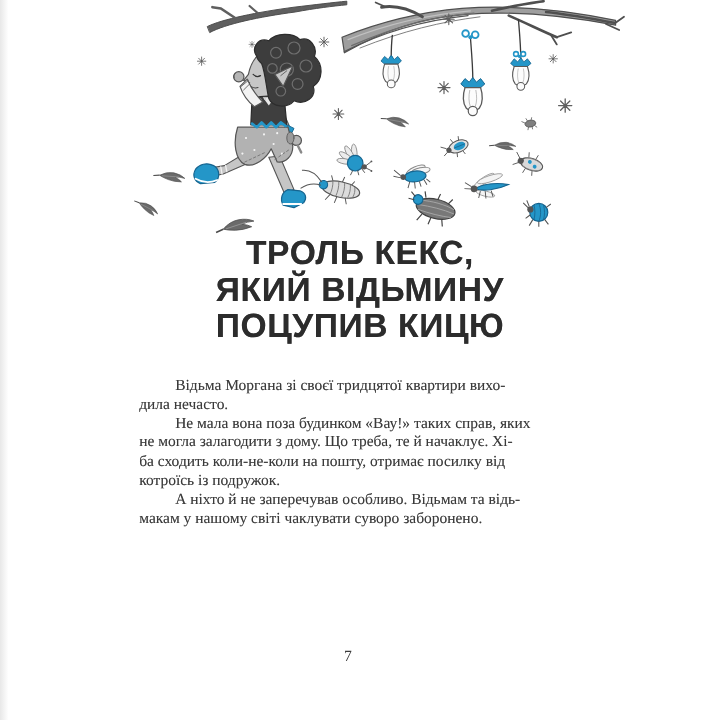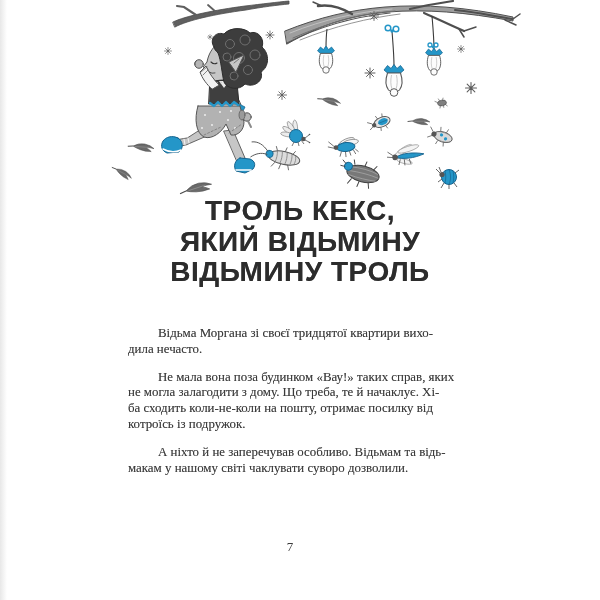--- a/index.html
+++ b/index.html
@@ -17,21 +17,21 @@
     position:absolute; top:196px; left:0; width:600px; text-align:center;
     font-family:"Liberation Sans", sans-serif; font-weight:bold;
     font-size:28px; line-height:30.5px; color:#2c2c2c; letter-spacing:.5px;
     text-shadow:0 0 .4px rgba(0,0,0,.55);
   }
   .body-text {
     position:absolute; top:314px; left:116px; width:368px;
     font-size:12.9px; line-height:15.8px; color:#3b3b3b;
     text-shadow:0 0 .3px rgba(0,0,0,.35);
   }
-  .body-text p { margin:12px; white-space:pre-line; text-indent:30px; }
+  .body-text p { margin:0; white-space:pre-line; text-indent:30px; }
   .page-number {
     position:absolute; top:539px; left:0; width:580px; text-align:center;
     font-size:13px; color:#3b3b3b;
   }
 </style>
 </head>
 <body>
 
 <div class="page">
 
@@ -254,29 +254,29 @@
 
     <g transform="translate(442,103) rotate(-10)">
       <ellipse rx="4.5" ry="2.8" fill="#808080" stroke="#555" stroke-width="0.7"></ellipse>
       <path d="M-2,2.5 L-3,5 M1,2.5 L1,5 M3,2 L5,4 M-2,-2.5 L-3,-5 M1,-2.5 L2,-5 M-4,-1 L-7,-3" fill="none" stroke="#555" stroke-width="0.6"></path>
     </g>
   </svg>
 
   <div class="chapter-title">
     <div>ТРОЛЬ КЕКС,</div>
     <div>ЯКИЙ ВІДЬМИНУ</div>
-    <div>ВІДЬМИНУ ТРОЛЬ</div>
+    <div>ПОЦУПИВ КИЦЮ</div>
   </div>
 
   <div class="body-text">
     <p>Відьма Моргана зі своєї тридцятої квартири вихо-
 дила нечасто.</p>
     <p>Не мала вона поза будинком «Вау!» таких справ, яких
 не могла залагодити з дому. Що треба, те й начаклує. Хі-
 ба сходить коли-не-коли на пошту, отримає посилку від
 котроїсь із подружок.</p>
     <p>А ніхто й не заперечував особливо. Відьмам та відь-
-макам у нашому світі чаклувати суворо дозволили.</p>
+макам у нашому світі чаклувати суворо заборонено.</p>
   </div>
 
   <div class="page-number">7</div>
 
 </div>
 
 </body></html>

